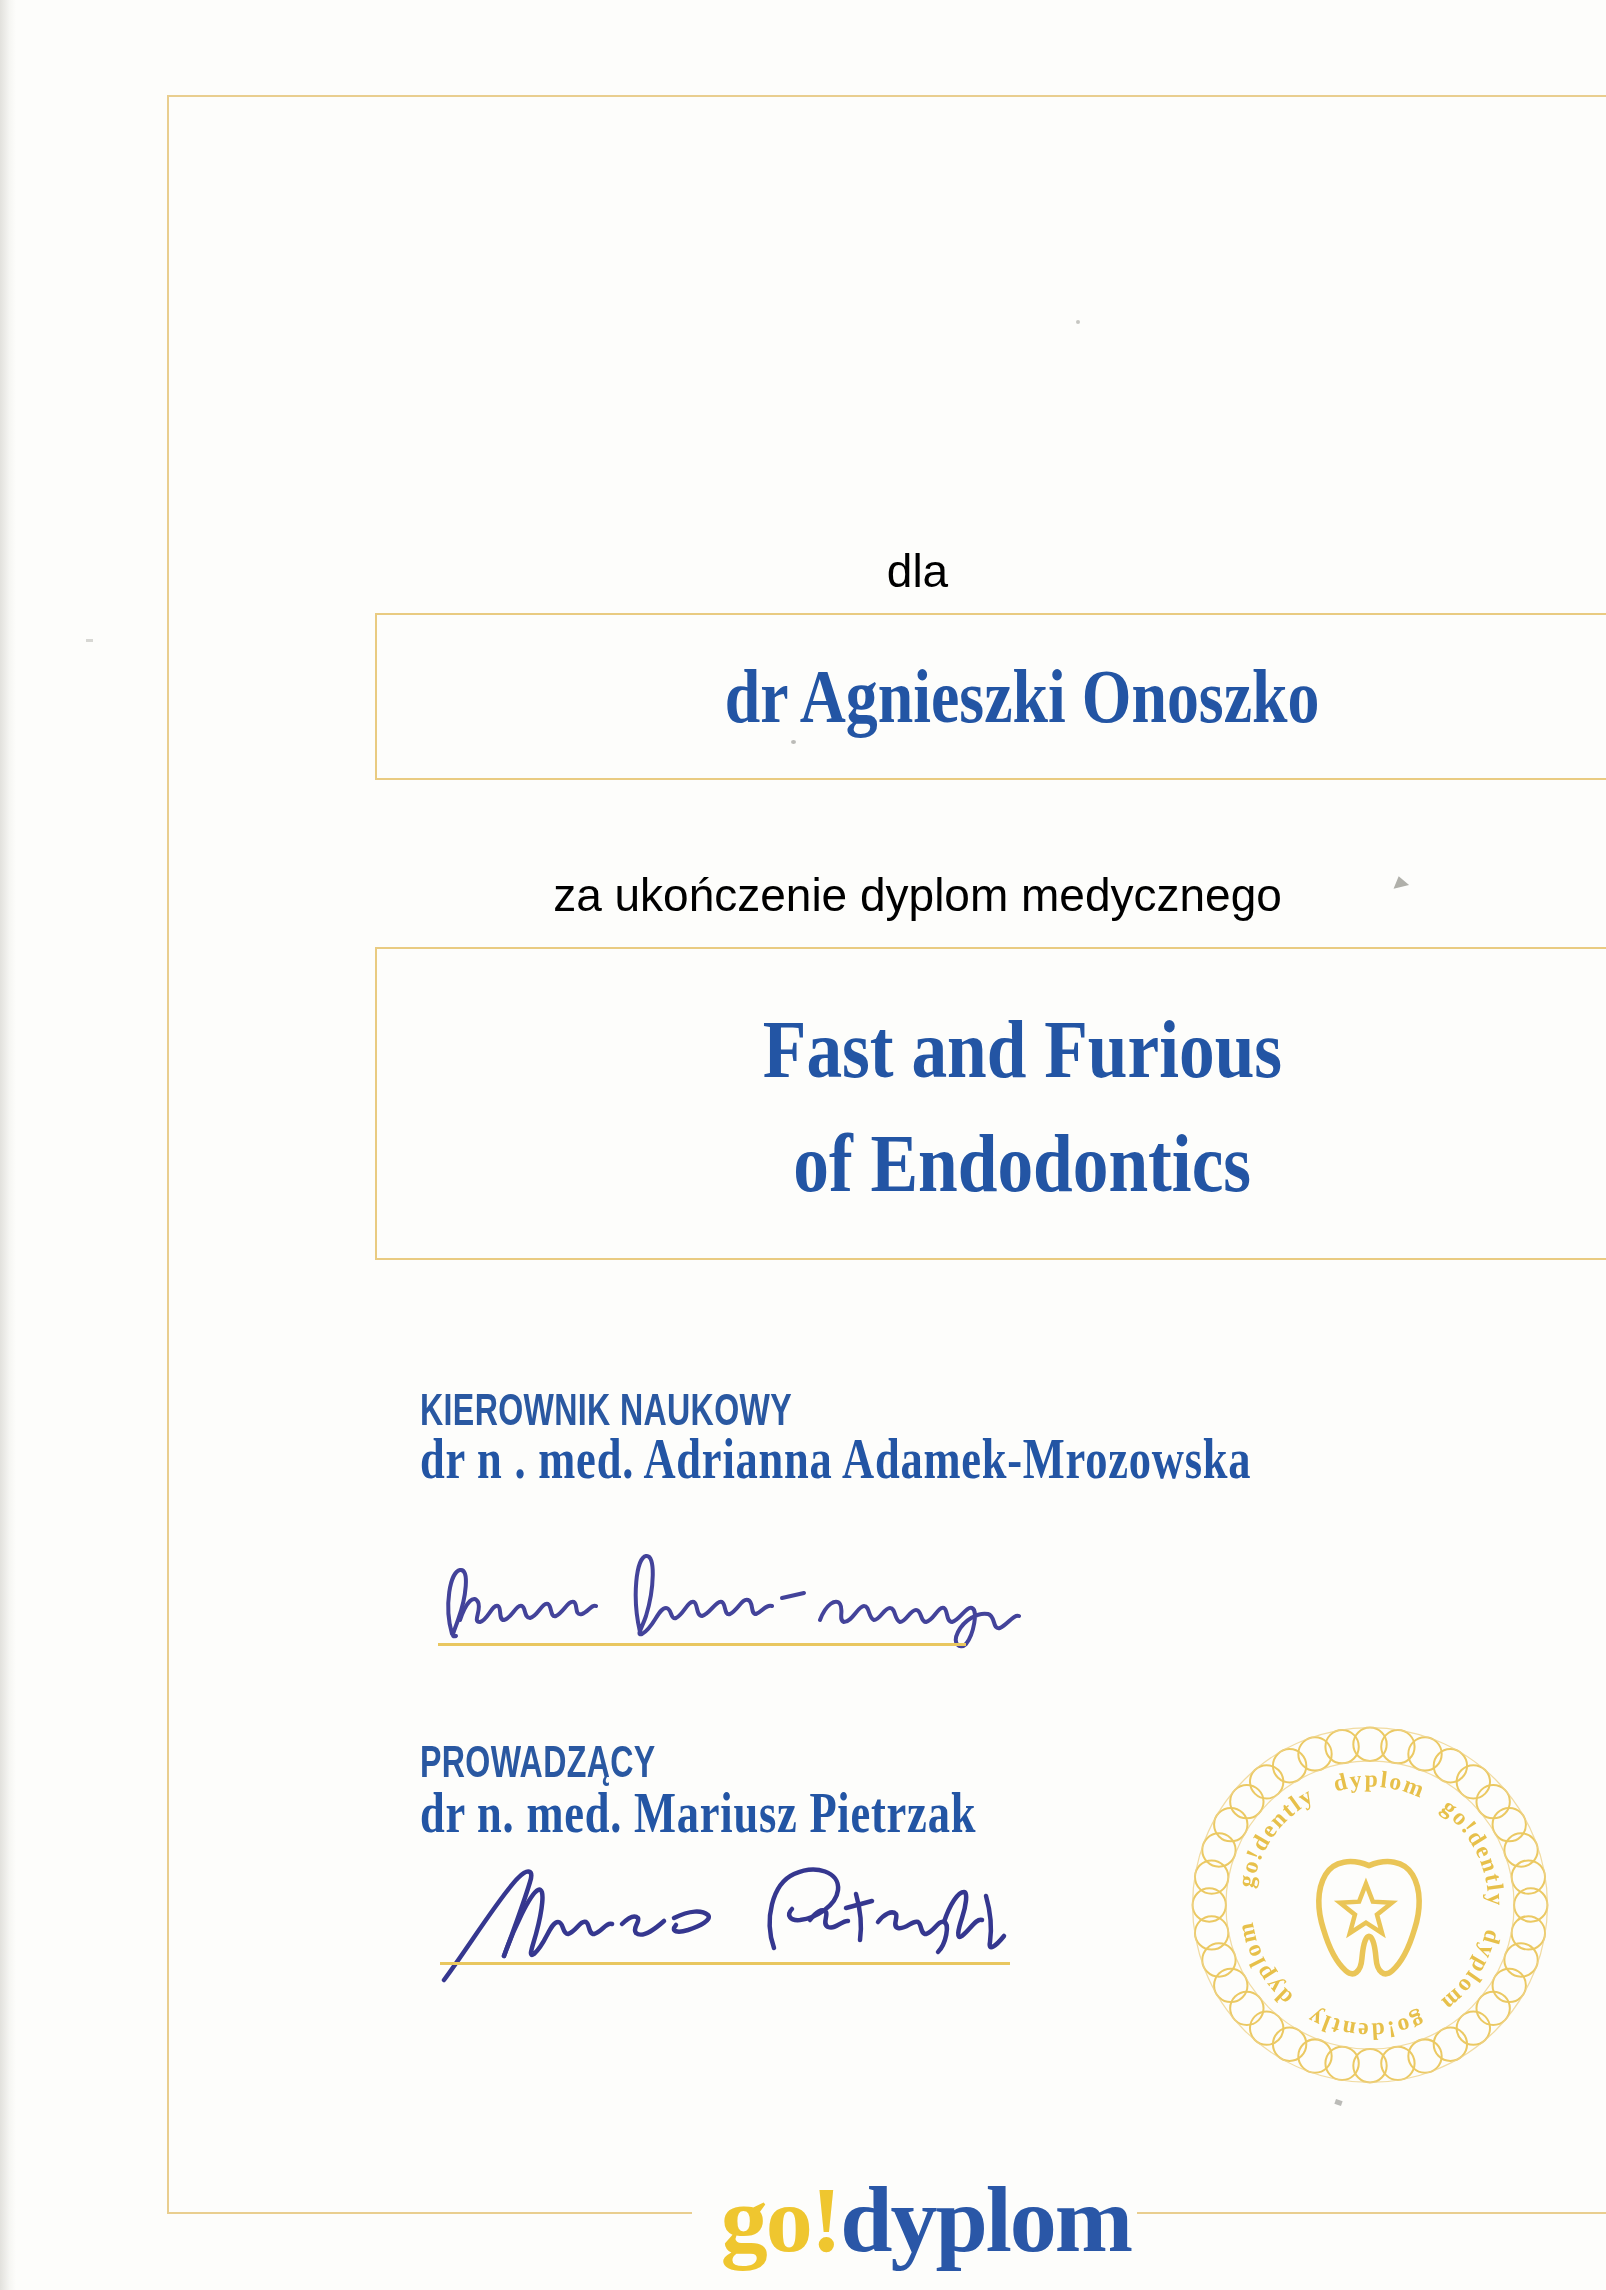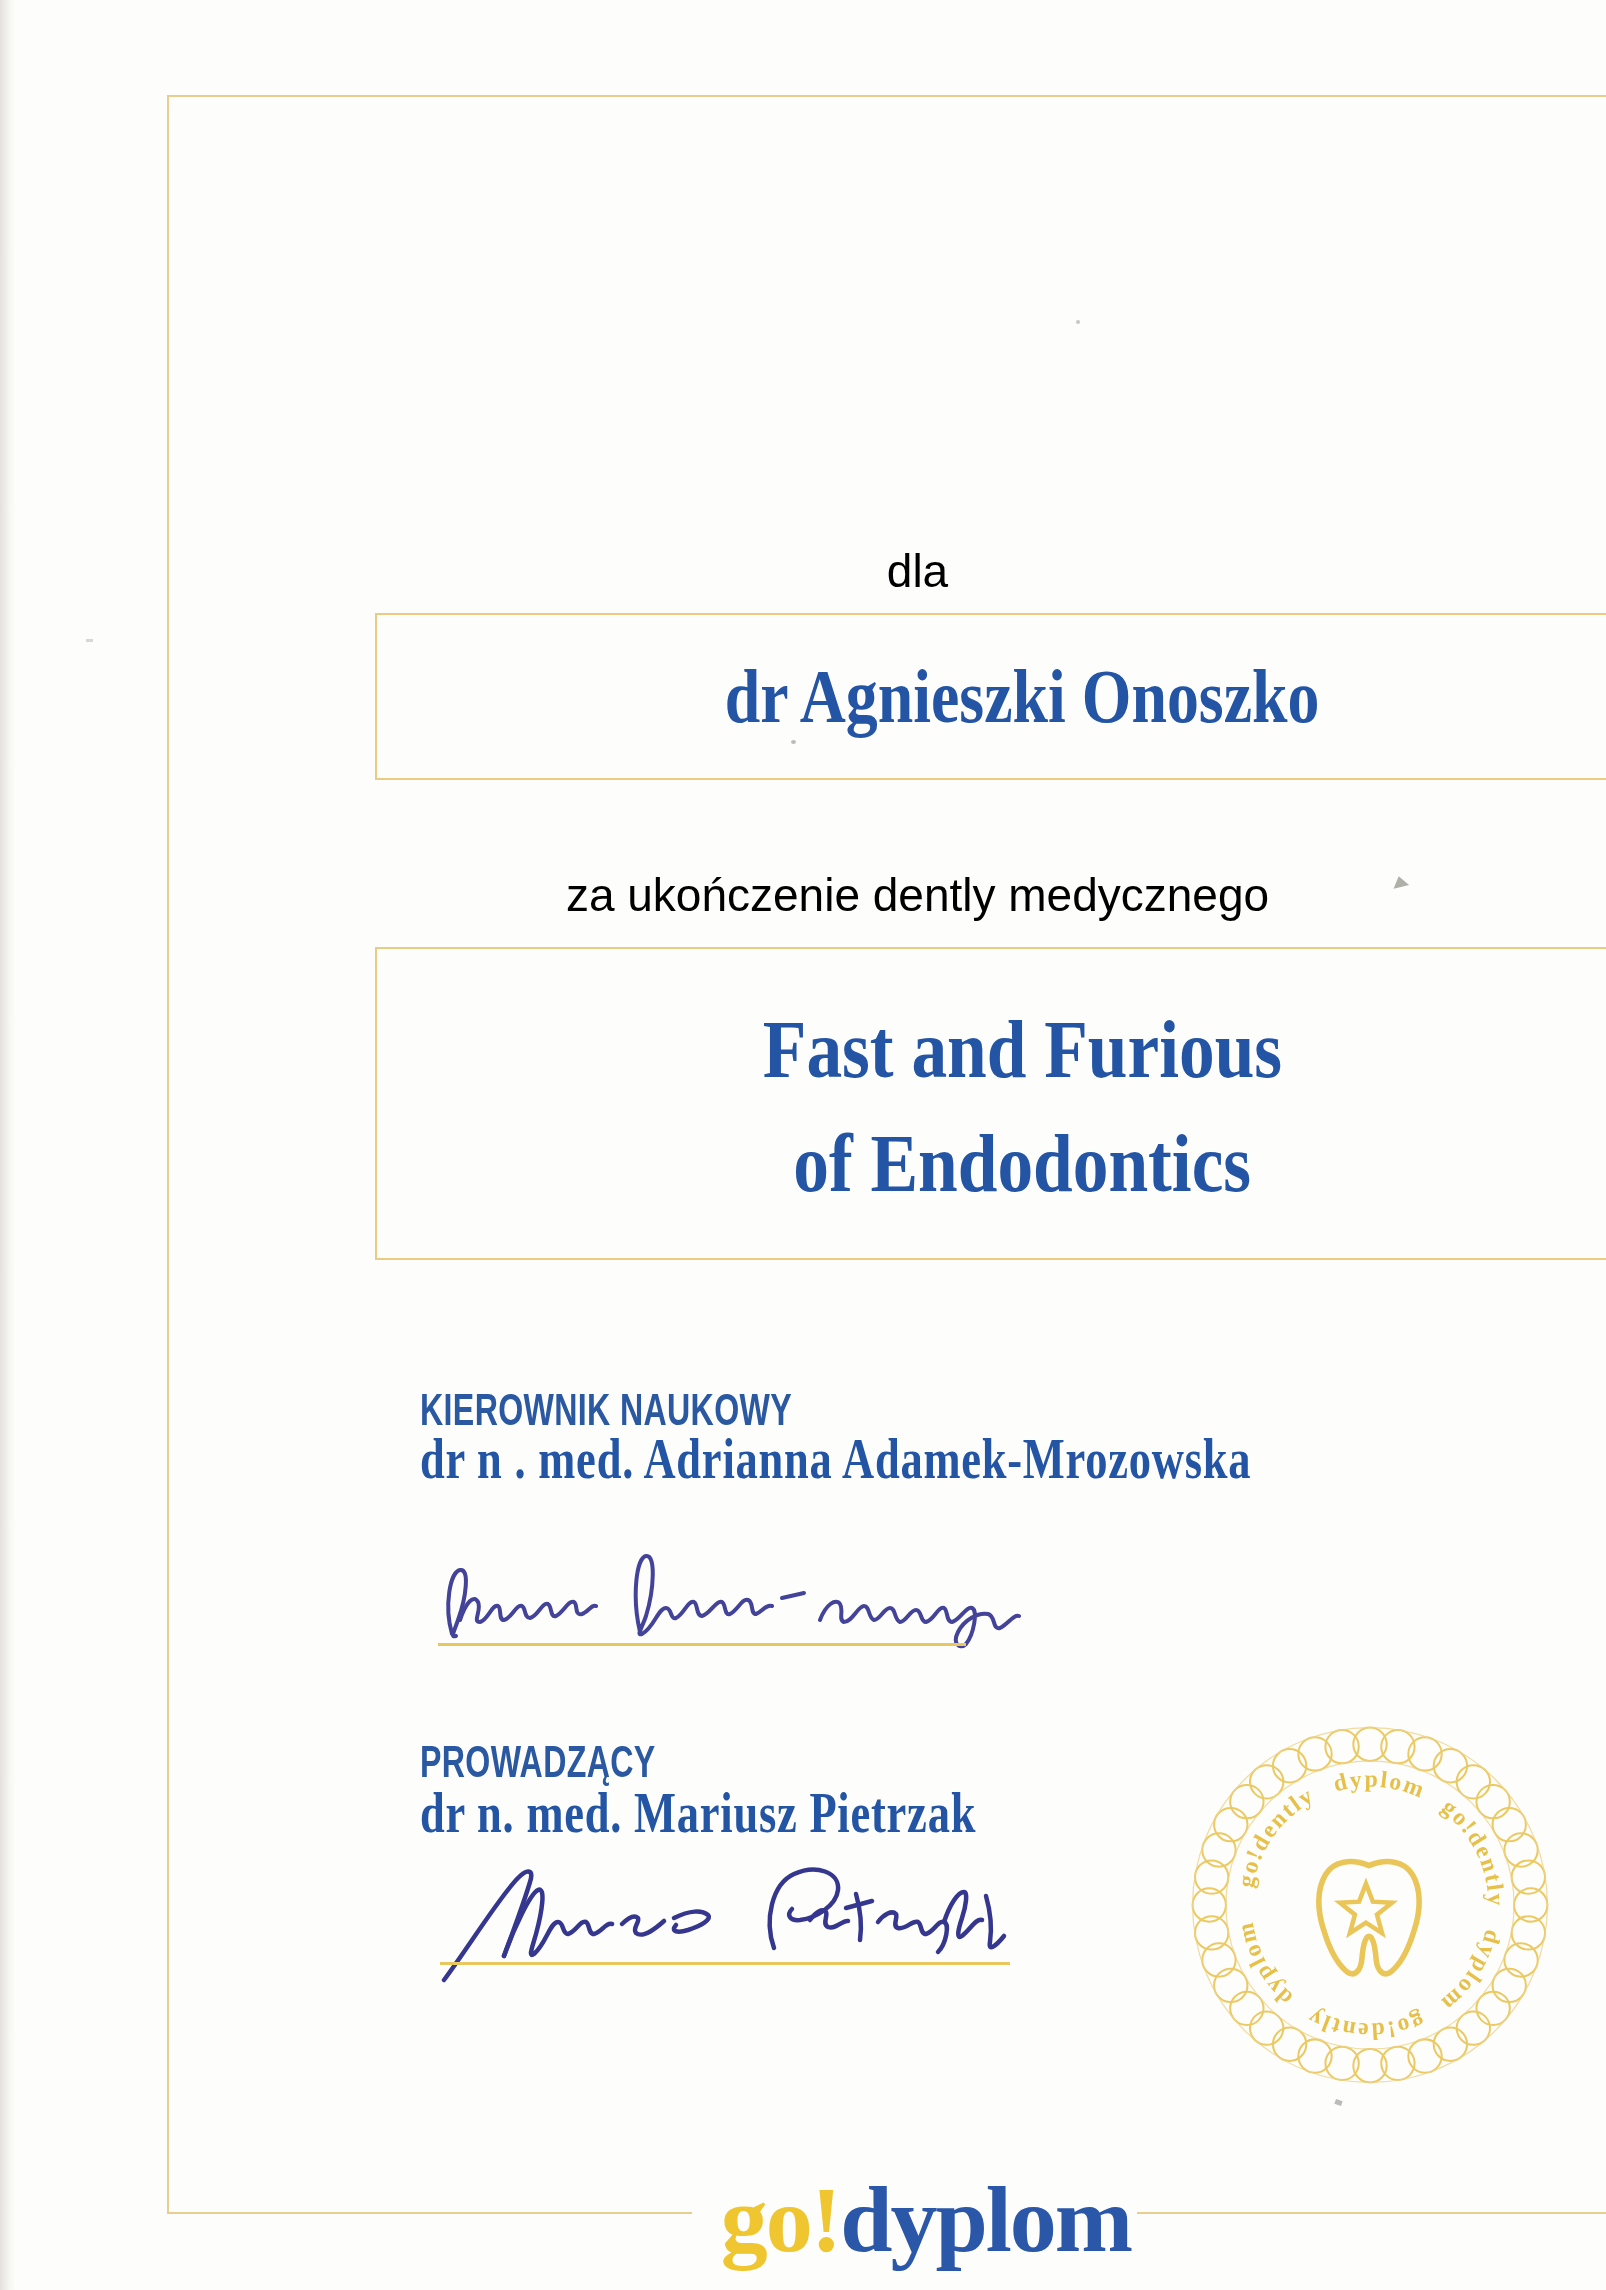--- a/index.html
+++ b/index.html
@@ -54,21 +54,21 @@
   <div class="abs bframe left"></div>
   <div class="abs bframe right"></div>
 
 
   <div class="abs ccol intro dla">dla</div>
 
   <div class="abs gold-box name-box">
     <span class="name-text">dr Agnieszki Onoszko</span>
   </div>
 
-  <div class="abs ccol intro course">za ukończenie dently medycznego</div>
+  <div class="abs ccol intro course">za ukończenie dyplom medycznego</div>
 
   <div class="abs gold-box course-box">
     <span class="course-line">Fast and Furious</span>
     <span class="course-line">of Endodontics</span>
   </div>
 
   <div class="abs cred-label" style="top:1388px;">KIEROWNIK NAUKOWY</div>
   <div class="abs cred-name" style="top:1430px;">dr n . med. Adrianna Adamek-Mrozowska</div>
 
   <div class="abs sig" style="left:438px;top:1538px;">

